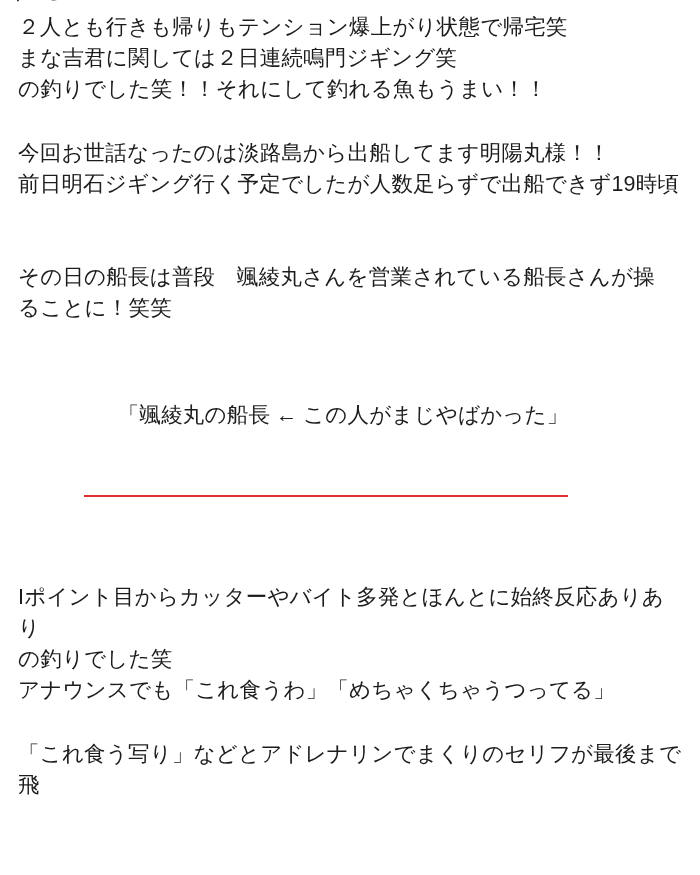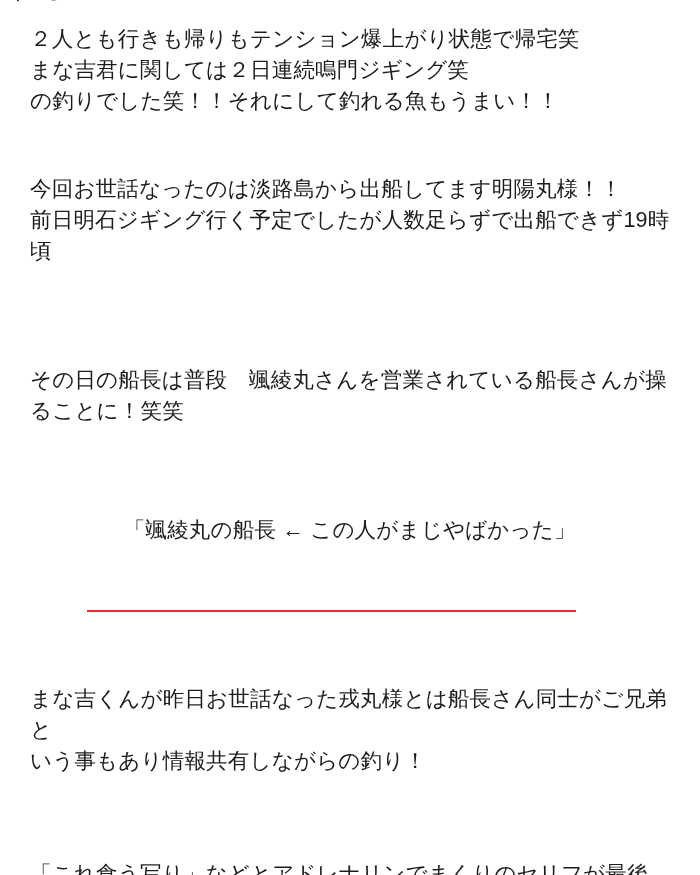--- a/index.html
+++ b/index.html
@@ -24,41 +24,42 @@
   .clip-top {
     height: 8px;
     overflow: hidden;
     position: relative;
   }
   .clip-top .line {
     position: relative;
     top: -23px;
   }
   .block {
-    margin: 16px;
+    margin: 4px;
   }
   .line {
     font-size: 21.5px;
     line-height: 31px;
     letter-spacing: 0.2px;
     white-space: pre-wrap;
     word-break: break-all;
   }
   .spacer {
     height: 25px;
   }
   .spacer-sm {
     height: 10px;
   }
   .quote-line {
     font-size: 21.5px;
     line-height: 31px;
     letter-spacing: 0.2px;
     padding-left: 48px;
     white-space: pre-wrap;
+    font-family: Liberation Serif, serif;
   }
   .underline-wrap {
     display: inline-block;
     position: relative;
     padding-bottom: 4px;
   }
   .underline-wrap .rule {
     position: absolute;
     left: 0;
     right: 0;
@@ -105,27 +106,28 @@
 
   <div class="quote-line">
     <span class="underline-wrap">
       <span>「颯綾丸の船長 ← この人がまじやばかった」</span>
       <span class="rule" style="background: rgb(224, 49, 49);"></span>
     </span>
   </div>
 
   <div class="spacer"></div>
 
-  <div class="block">
-    <div class="line">まな吉くんが昨日お世話なった戎丸様とは船長さん同士がご兄弟と</div>
-    <div class="line">いう事もあり情報共有しながらの釣り！</div>
-  </div>
 
   <div class="spacer"></div>
 
+  <div class="block">
+    <div class="line">Iポイント目からカッターやバイト多発とほんとに始終反応ありあり</div>
+    <div class="line">の釣りでした笑</div>
+    <div class="line">アナウンスでも「これ食うわ」「めちゃくちゃうつってる」</div>
+  </div>
 
   <div class="spacer"></div>
 
   <div class="block">
     <div class="line">「これ食う写り」などとアドレナリンでまくりのセリフが最後まで飛</div>
 
   </div>
 
 </div>
 

